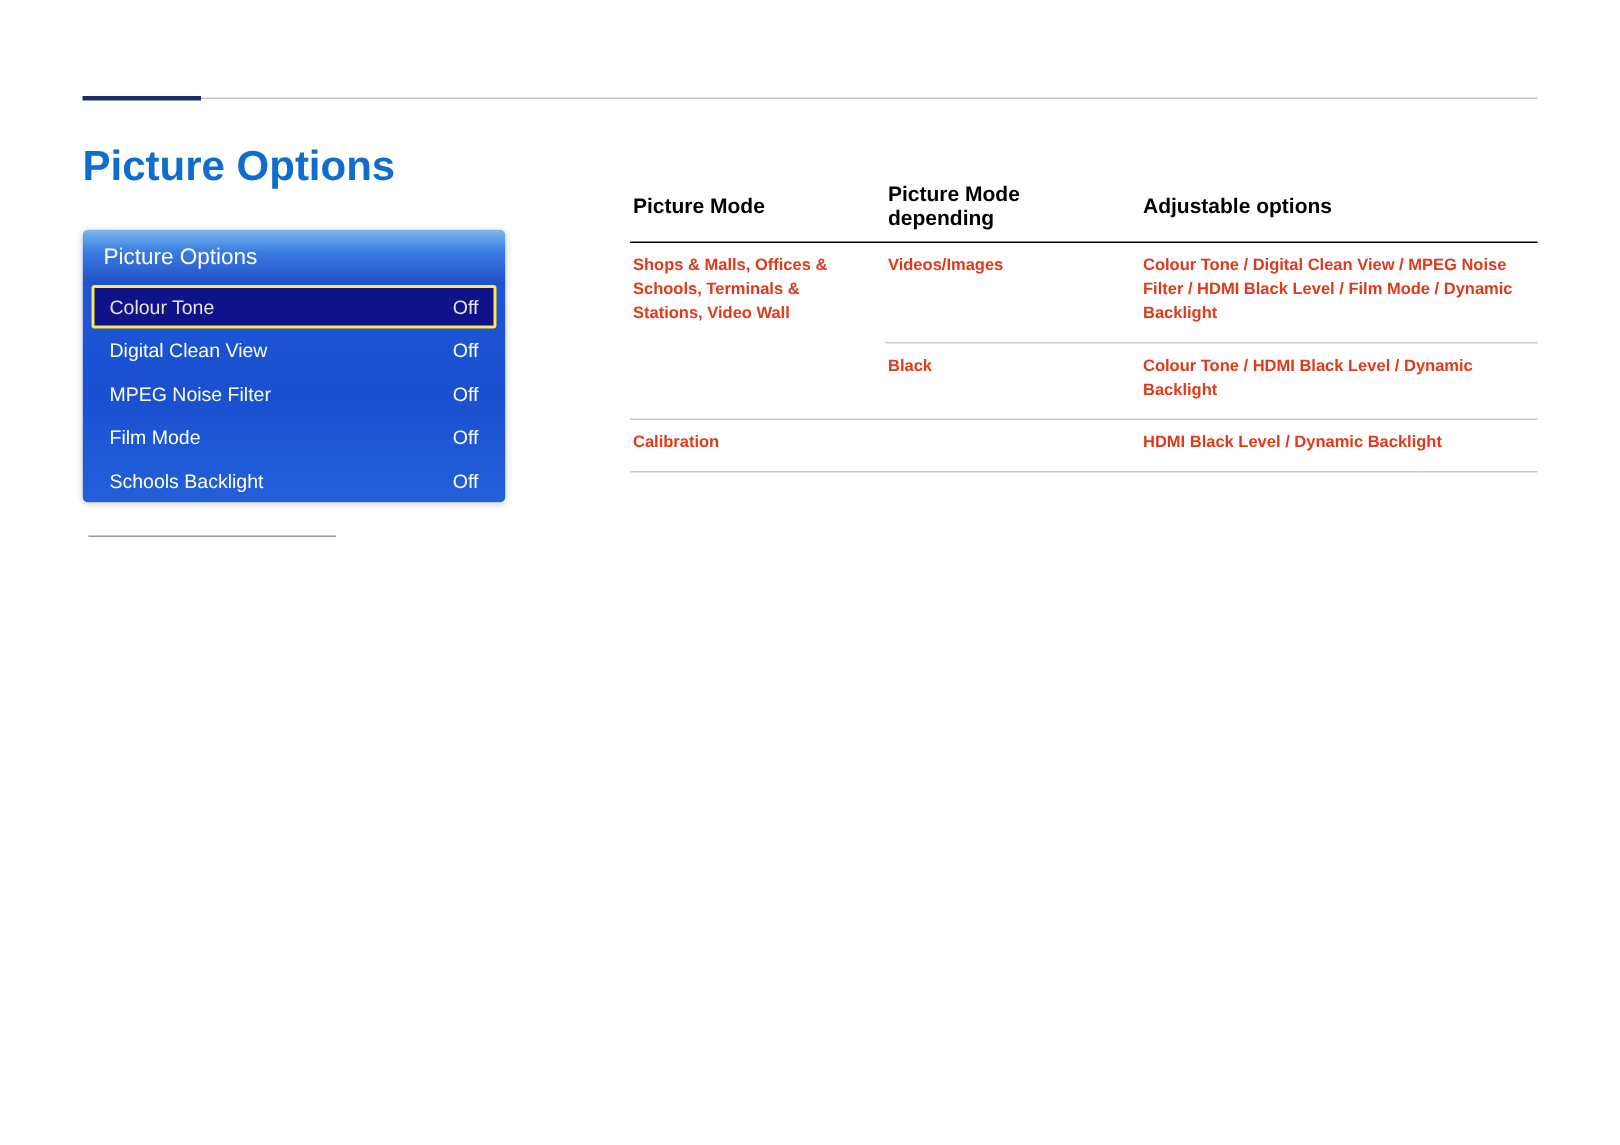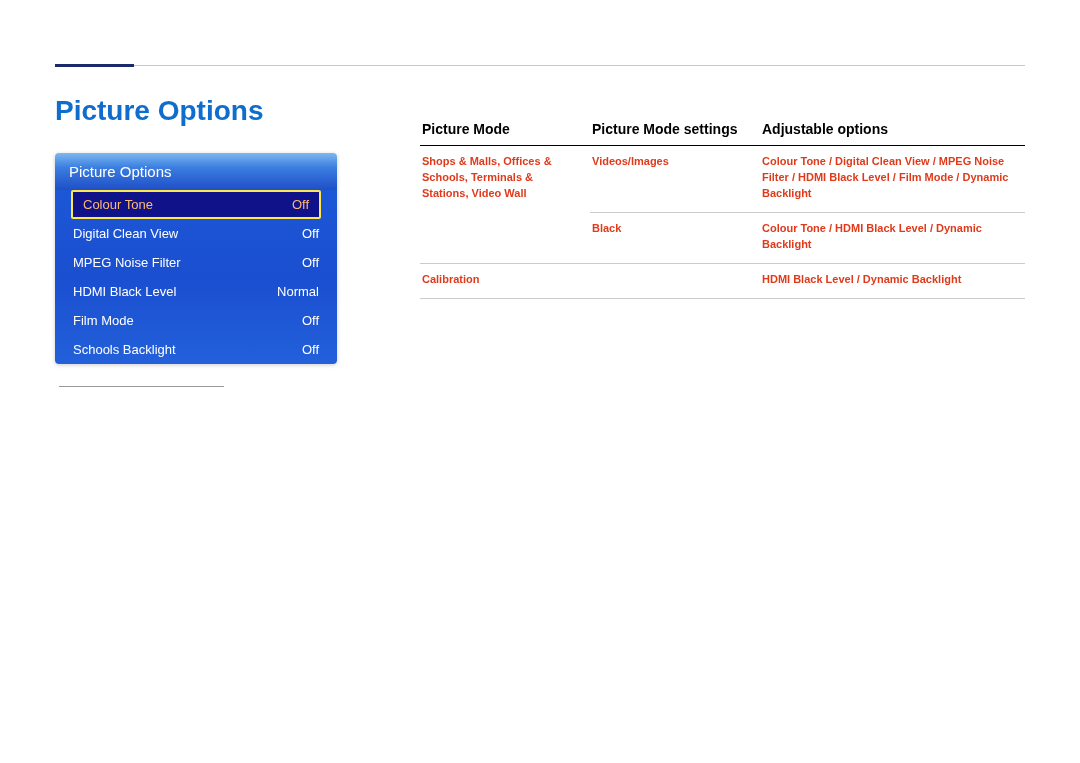--- a/index.html
+++ b/index.html
@@ -103,25 +103,25 @@
   }
   .menu-item {
     display: flex;
     justify-content: space-between;
     align-items: center;
     padding: 7px 18px;
     font-size: 13px;
     color: #fff;
   }
   .menu-item.selected {
-    margin: 0 16px;
+    margin: 0 6px;
     background: #10128a;
     border: 2px solid #ffe94a;
     border-radius: 2px;
-    color: #fdba74;
+    color: #e5e5e5;
     padding: 5px 10px;
   }
   .menu-item .label { }
   .menu-item .value { }
   
   .footnote-rule {
     width: 165px;
     height: 1px;
     background: #999;
     margin-top: 22px;
@@ -186,43 +186,39 @@
           </div>
           <div class="menu-item">
             <span class="label">Digital Clean View</span>
             <span class="value">Off</span>
           </div>
           <div class="menu-item">
             <span class="label">MPEG Noise Filter</span>
             <span class="value">Off</span>
           </div>
           <div class="menu-item">
-            <span class="label">HDMI Black Level</span>
-            <span class="value">Normal</span>
-          </div>
-          <div class="menu-item">
             <span class="label">Film Mode</span>
             <span class="value">Off</span>
           </div>
           <div class="menu-item">
             <span class="label">Schools Backlight</span>
             <span class="value">Off</span>
           </div>
         </div>
     </div>
 
     <div class="footnote-rule"></div>
   </div>
 
   <div class="right-col">
     <table class="opt-table">
       <thead>
         <tr>
           <th class="col-mode">Picture Mode</th>
-          <th class="col-settings">Picture Mode settings</th>
+          <th class="col-settings">Picture Mode depending</th>
           <th>Adjustable options</th>
         </tr>
       </thead>
       <tbody>
 
       <tr>
             <td class="red-txt" rowspan="2">Shops &amp; Malls, Offices &amp; Schools, Terminals &amp; Stations, Video Wall</td>
             <td class="red-txt">Videos/Images</td>
             <td class="red-txt">Colour Tone / Digital Clean View / MPEG Noise Filter / HDMI Black Level / Film Mode / Dynamic Backlight</td>
           </tr>

